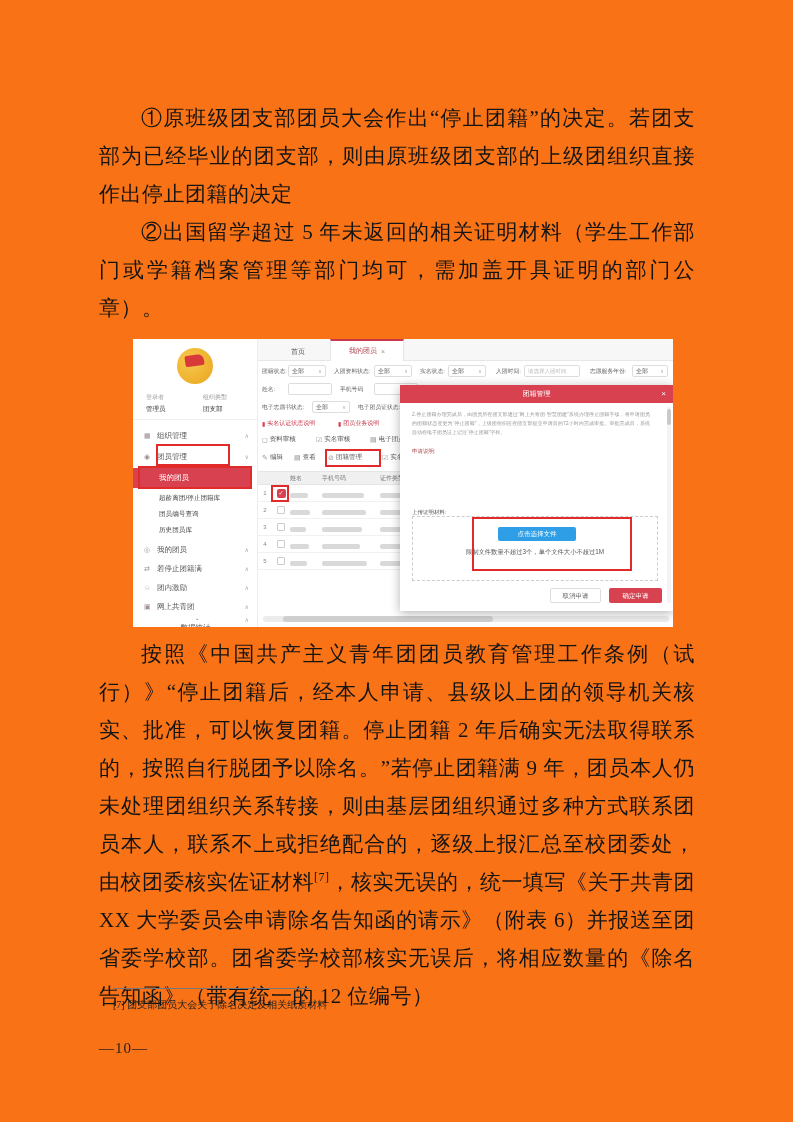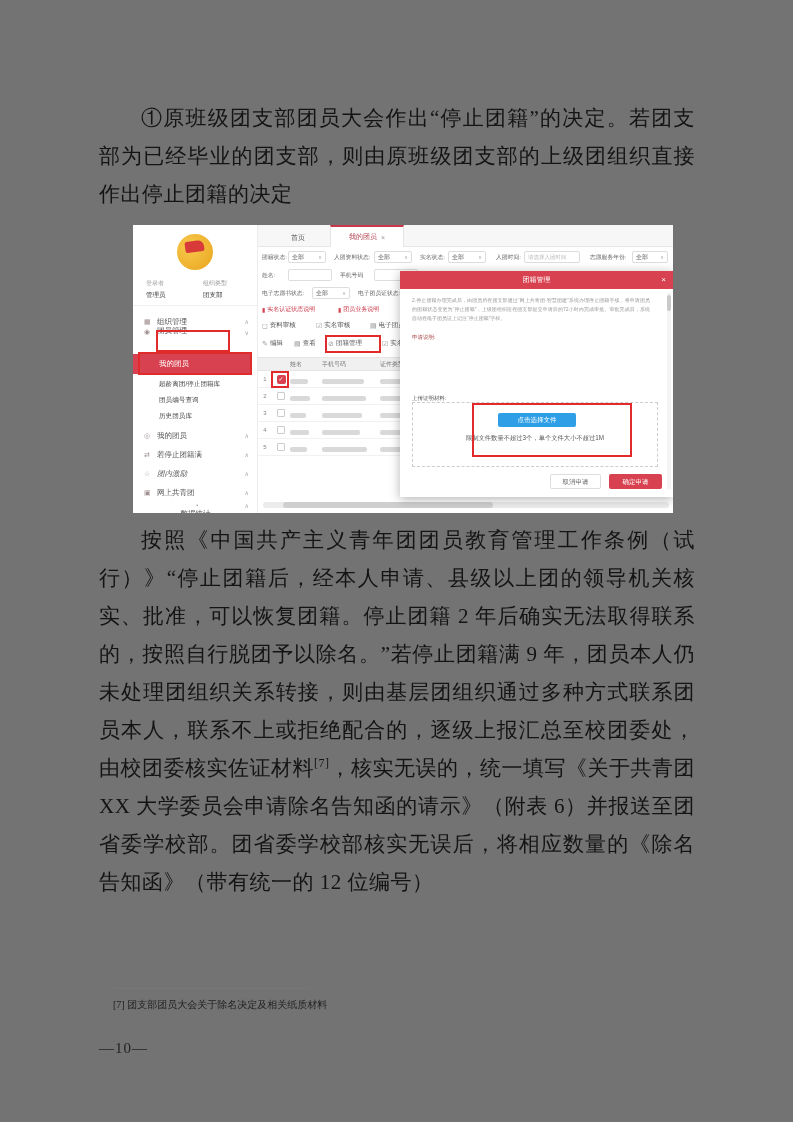--- a/index.html
+++ b/index.html
@@ -1,16 +1,16 @@
 <!DOCTYPE html>
 <html><head>
 <meta charset="utf-8">
 <style>
   html,body{margin:0;padding:0;background:#888;}
-  .page{position:relative;width:793px;height:1122px;background:#737373;margin:0 auto;overflow:hidden;
+  .page{position:relative;width:793px;height:1122px;background:#f97316;margin:0 auto;overflow:hidden;
         font-family:"Liberation Serif","DejaVu Serif",serif;}
   
   .doc{position:absolute;left:99px;top:99px;width:596px;}
   .para{font-size:21px;line-height:38px;color:#141414;text-align:justify;margin:0;
         text-indent:2em;word-break:break-all;letter-spacing:0.5px;}
   .para sup{font-size:12px;line-height:0;}
   .footnote-area{position:absolute;left:113px;top:988px;width:596px;font-size:10px;color:#222;}
   .fn-divider{width:196px;height:1px;background:#777;margin-bottom:9px;}
   .pageno{position:absolute;left:99px;top:1040px;font-size:15px;color:#222;letter-spacing:1px;}
 
@@ -82,37 +82,38 @@
   .vthumb{position:absolute;right:0;top:2px;width:4px;height:16px;background:#c9c9c9;border-radius:2px;}
   
   .ann{position:absolute;border:2px solid #e12b2b;z-index:8;pointer-events:none;background:transparent;}
 </style>
 </head>
 <body>
 
 <div class="page">
   <div class="doc">
     <p class="para">①原班级团支部团员大会作出“停止团籍”的决定。若团支部为已经毕业的团支部，则由原班级团支部的上级团组织直接作出停止团籍的决定</p>
+    <p class="para">②出国留学超过 5 年未返回的相关证明材料（学生工作部门或学籍档案管理等部门均可，需加盖开具证明的部门公章）。</p>
 
     <div class="shot">
 
       <div class="side">
         <div class="logo"></div>
         <div class="abs usr-lbl" style="left:13px;top:54px;">登录者</div>
         <div class="abs usr-lbl" style="left:70px;top:54px;">组织类型</div>
         <div class="abs usr-val" style="left:13px;top:65px;">管理员</div>
         <div class="abs usr-val" style="left:70px;top:65px;">团支部</div>
         <div class="abs" style="left:0;top:80px;width:125px;height:1px;background:#efefef;"></div>
 
         <div class="mi" style="top:86px;height:21px;">
           <span class="ico">▦</span>
           <span>组织管理</span>
           <span class="arr">∧</span>
         </div>
-        <div class="mi" style="top:90px;height:21px;align-items:flex-end;">
+        <div class="mi" style="top:107px;height:21px;">
           <span class="ico">◉</span>
           <span>团员管理</span>
           <span class="arr">∨</span>
         </div>
         <div class="mi mi-active" style="top:129px;height:20px;width:117px;">
           <span>我的团员</span>
         </div>
         <div class="mi mi-sub" style="top:151px;height:16px;">
           <span>超龄离团/停止团籍库</span>
         </div>
@@ -125,21 +126,21 @@
         <div class="mi" style="top:201px;height:19px;">
           <span class="ico">◎</span>
           <span>我的团员</span>
           <span class="arr">∧</span>
         </div>
         <div class="mi" style="top:220px;height:19px;">
           <span class="ico">⇄</span>
           <span>若停止团籍满</span>
           <span class="arr">∧</span>
         </div>
-        <div class="mi" style="top:239px;height:19px;font-style:italic;">
+        <div class="mi" style="top:239px;height:19px;">
           <span class="ico">☆</span>
           <span>团内激励</span>
           <span class="arr">∧</span>
         </div>
         <div class="mi" style="top:258px;height:19px;">
           <span class="ico">▣</span>
           <span>网上共青团</span>
           <span class="arr">∧</span>
         </div>
         <div class="mi" style="top:277px;height:11px;flex-direction:column;">

